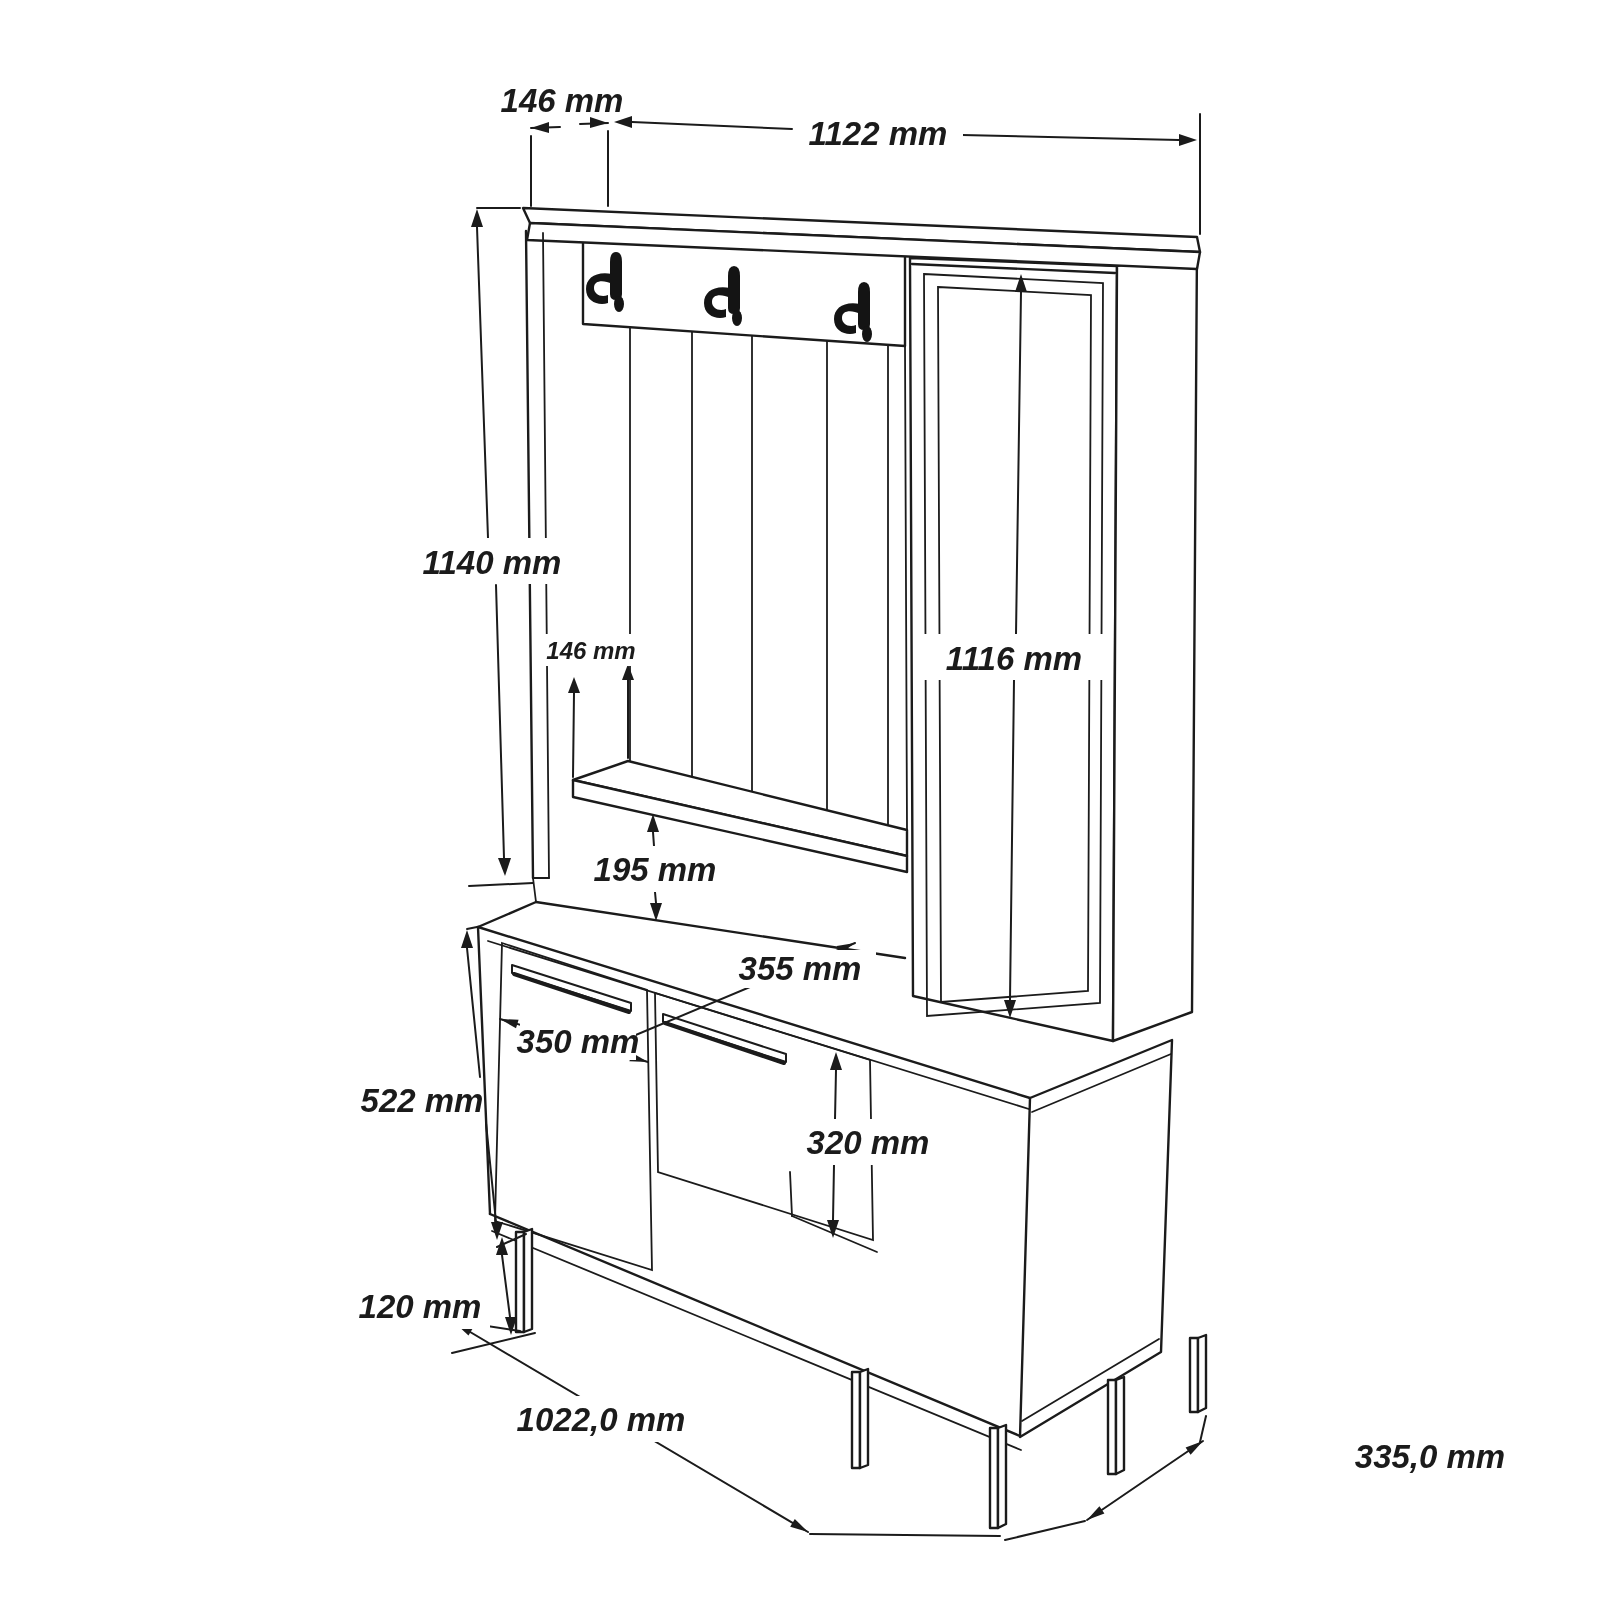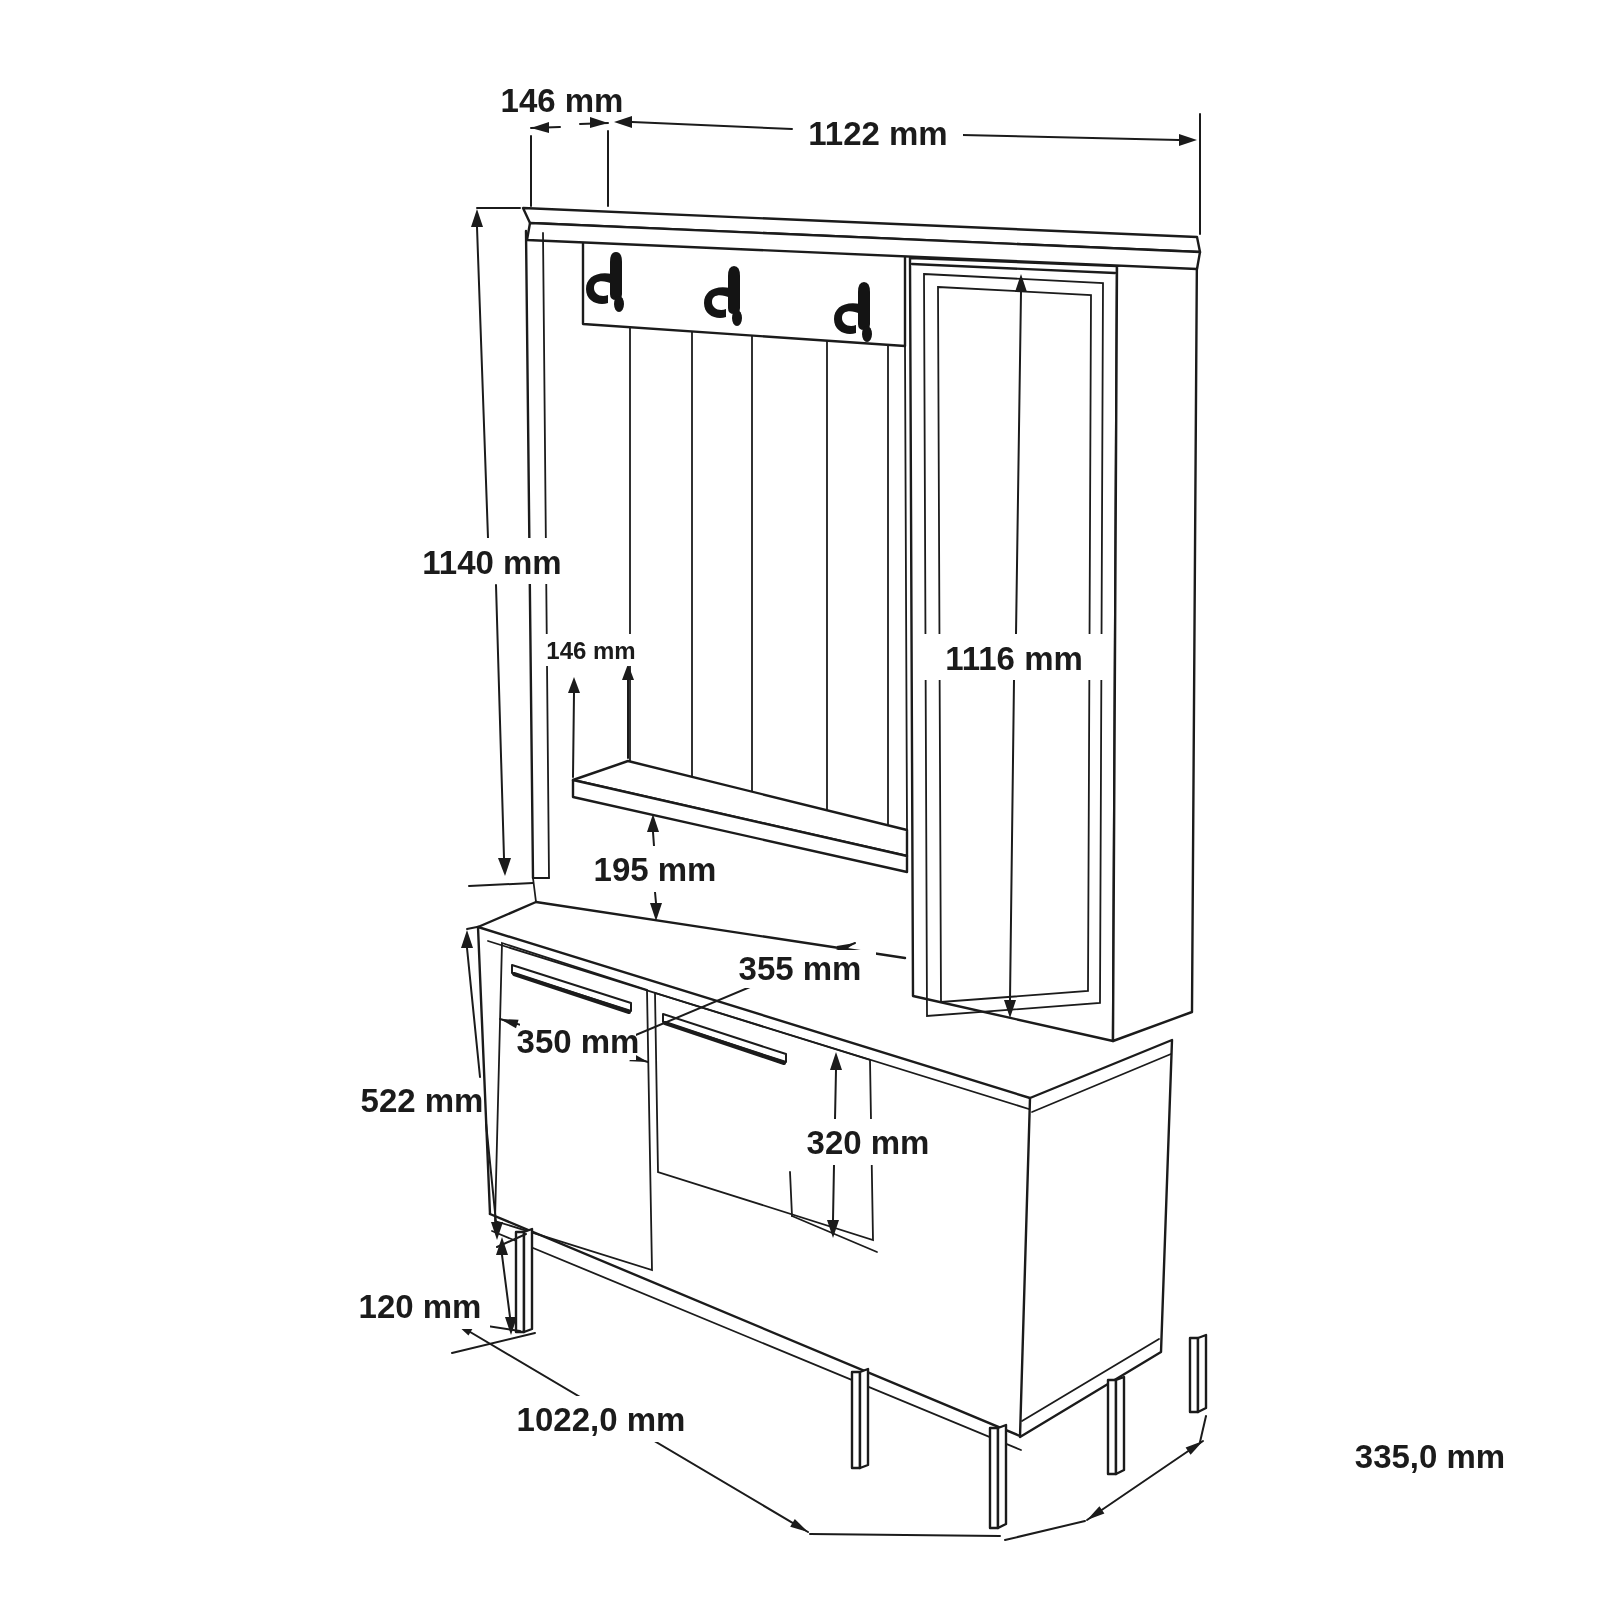--- a/index.html
+++ b/index.html
@@ -1,16 +1,16 @@
 <!DOCTYPE html>
 <html><head>
 <meta charset="utf-8">
 <style>
   html,body{margin:0;padding:0;background:#ffffff;}
-  .stage{width:1600px;height:1600px;position:relative;background:#fff;overflow:hidden;}
+  .stage{width:1600px;height:1600px;position:relative;background:#fff;overflow:hidden;font-style:italic;}
   svg{display:block;}
   svg text{font-family:"Liberation Sans","DejaVu Sans",sans-serif;font-weight:700;fill:#1b1b1b;}
   .dim-label{font-size:33px;text-anchor:middle;}
   .dim-label-small{font-size:24px;text-anchor:middle;}
   .ln{stroke:#1b1b1b;stroke-width:2.4;fill:none;stroke-linecap:round;}
   .lnthin{stroke:#1b1b1b;stroke-width:1.8;fill:none;stroke-linecap:round;}
   .face{stroke:#1b1b1b;stroke-width:2.4;fill:#ffffff;stroke-linejoin:round;}
   .dim{stroke:#1b1b1b;stroke-width:2;fill:none;stroke-linecap:round;}
   .arr{fill:#1b1b1b;stroke:none;}
   .mask{fill:#ffffff;stroke:none;}

